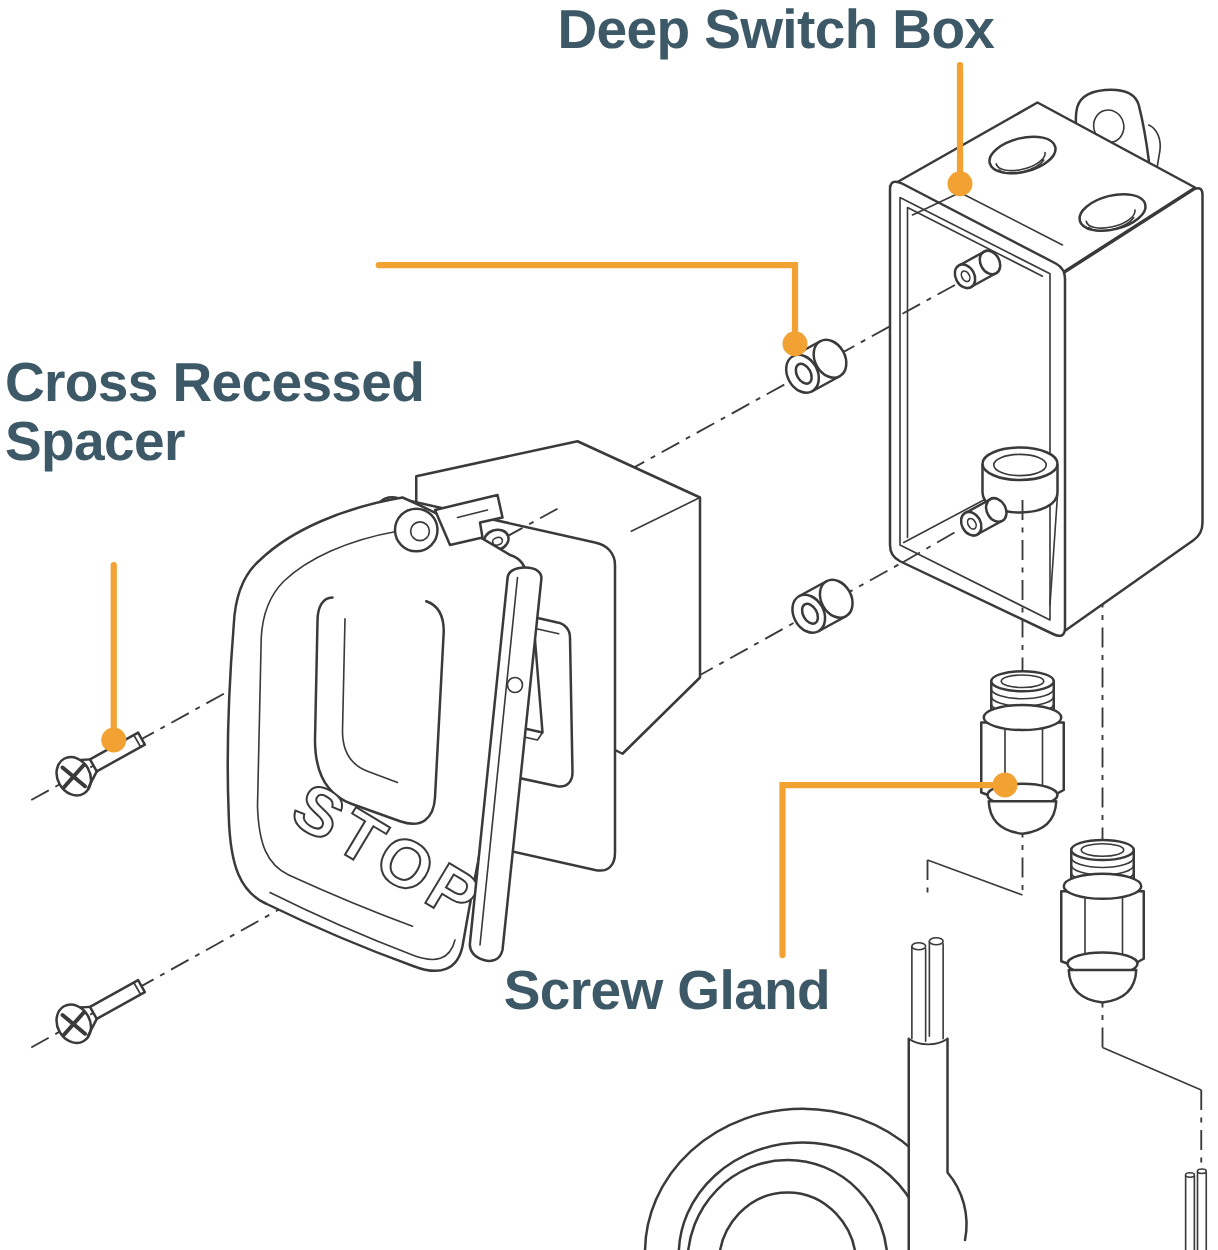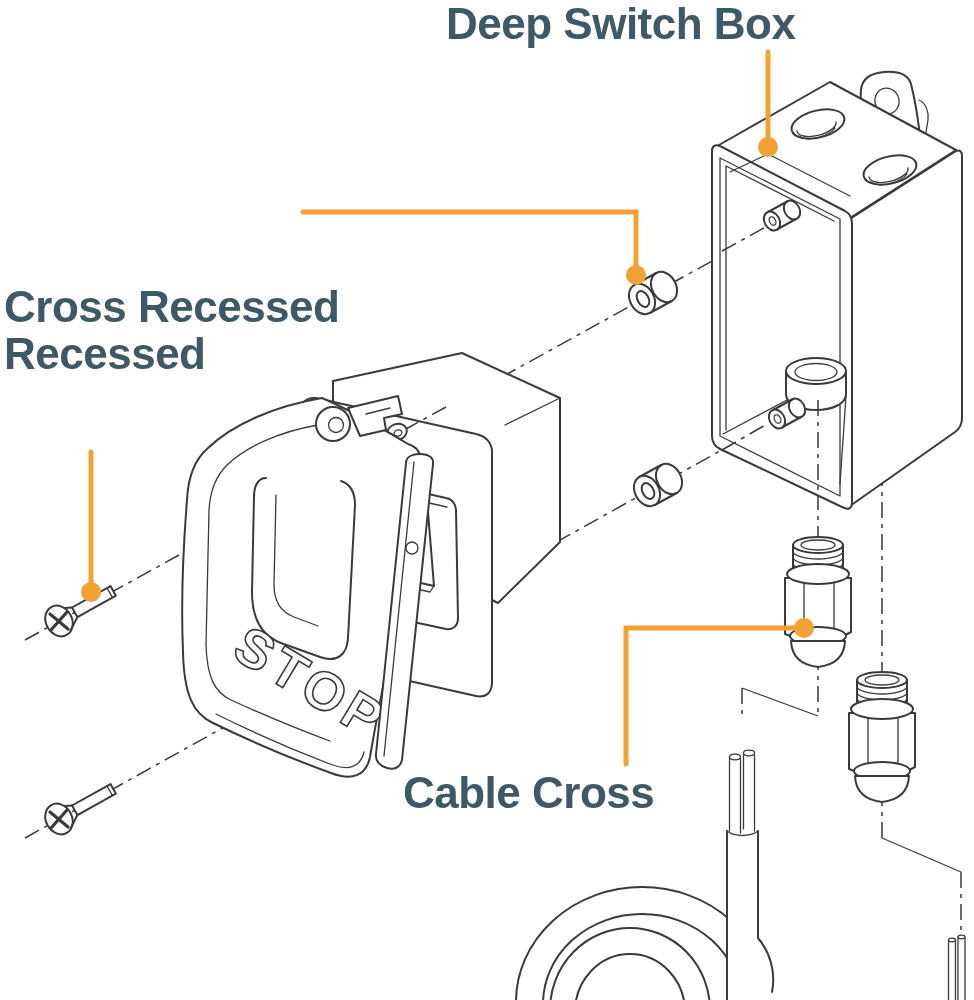--- a/index.html
+++ b/index.html
@@ -211,18 +211,18 @@
     <path class="leader" d="M 797 628 L 626 628 L 626 764"></path>
     <circle class="ldot" cx="804" cy="628" r="10"></circle>
   </g>
 </svg>
 
 <div class="part-label" style="left:446px;top:0px;">Deep Switch Box</div>
 
 
 <div class="part-label" style="left:4px;top:283px;">
   <div>Cross Recessed</div>
-  <div>Recessed</div>
+  <div>Spacer</div>
 </div>
 
-<div class="part-label" style="left:403px;top:769px;">Cable Cross</div>
+<div class="part-label" style="left:403px;top:769px;">Screw Gland</div>
 
 </div>
 
 </body></html>

